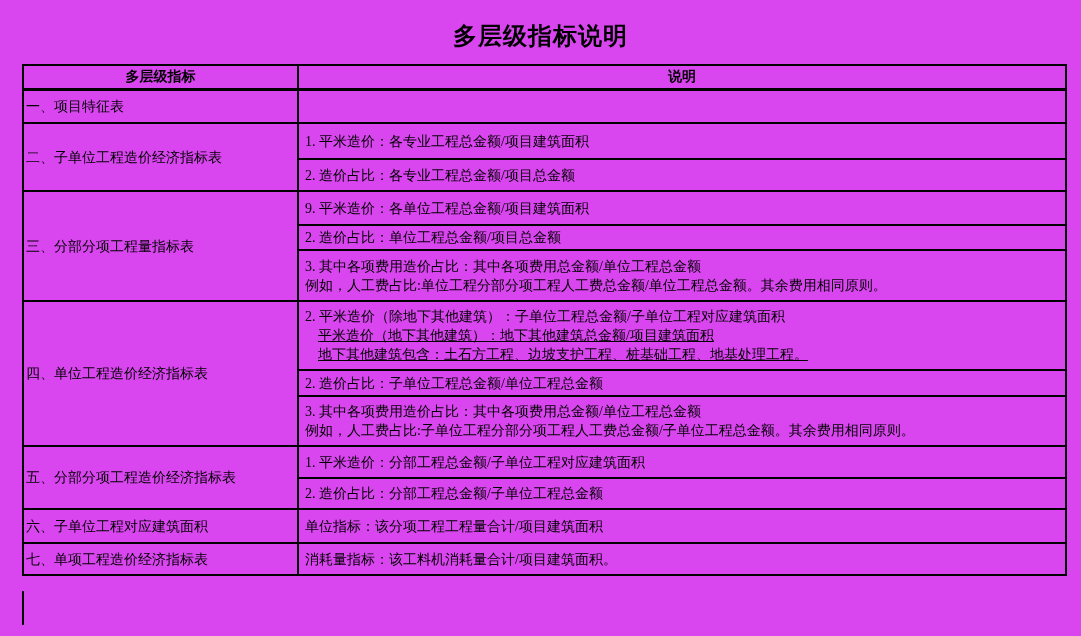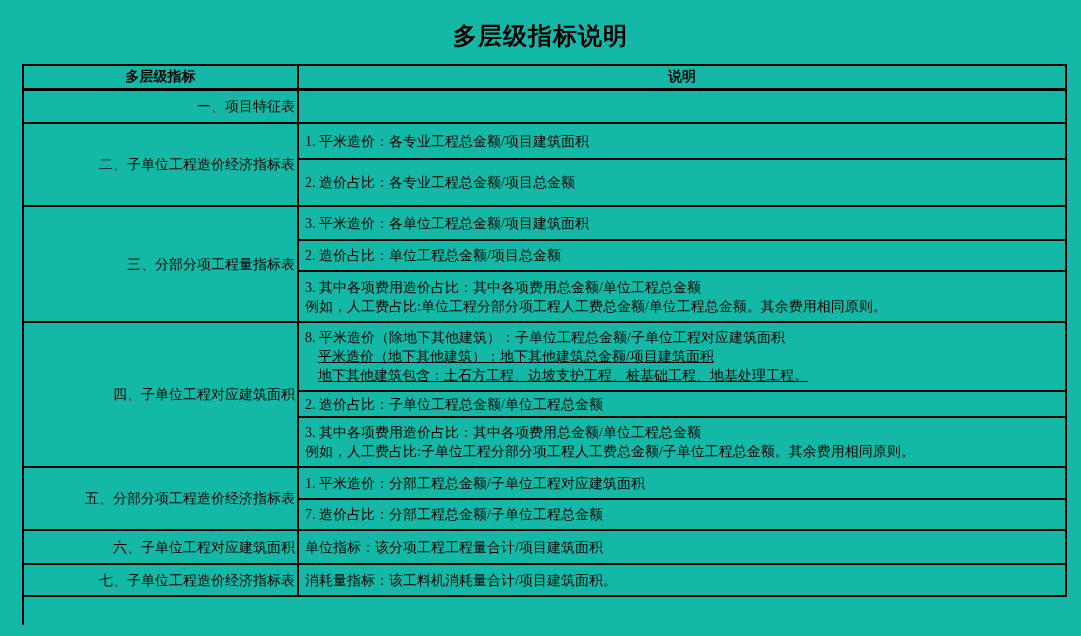--- a/index.html
+++ b/index.html
@@ -3,21 +3,21 @@
 <meta charset="utf-8">
 <style>
   * { box-sizing: border-box; margin: 0; padding: 0; }
   html, body {
     width: 1081px; height: 636px;
     background: #ffffff;
     overflow: hidden;
     font-family: "Liberation Serif", serif;
     color: #000;
   }
-  .page { position: relative; width: 1081px; height: 636px; background: #14b8a6; }
+  .page { position: relative; width: 1081px; height: 636px; background: #d946ef; }
 
   .title {
     position: absolute;
     top: 20px; left: 0; width: 1081px;
     text-align: center;
     font-family: "Liberation Sans", sans-serif;
     font-weight: bold;
     font-size: 24px;
     letter-spacing: 1px;
     color: #000;
@@ -41,23 +41,23 @@
   .tbl thead th {
     height: 24px;
     border-bottom: 3px solid #000;
     font-family: "Liberation Sans", sans-serif;
     font-weight: bold;
     font-size: 14px;
     text-align: center;
     padding: 1px 14px;
   }
   td.c1 {
-    padding: 1px 2px 1px 16px;
+    padding: 1px 2px 1px 2px;
     font-size: 14px;
-    text-align: right;
+    text-align: left;
     margin-left: 20px;
   }
   td.c2 {
     padding: 0 6px;
     font-size: 14px;
     text-align: left;
     margin-left: 32px;
   }
   .ln { line-height: 19px; font-size: 14px; white-space: nowrap; overflow: hidden; }
   .ind { padding-left: 13px; text-decoration: underline; }
@@ -99,52 +99,52 @@
       </tr>
 
       <tr style="height:36px">
         <td class="c1" rowspan="2">
           <div class="ln">二、子单位工程造价经济指标表</div>
         </td>
         <td class="c2">
           <div class="ln">1. 平米造价：各专业工程总金额/项目建筑面积</div>
         </td>
       </tr>
-      <tr style="height:47px">
+      <tr style="height:32px">
         <td class="c2">
           <div class="ln">2. 造价占比：各专业工程总金额/项目总金额</div>
         </td>
       </tr>
 
       <tr style="height:34px">
         <td class="c1" rowspan="3">
           <div class="ln">三、分部分项工程量指标表</div>
         </td>
         <td class="c2">
-          <div class="ln">3. 平米造价：各单位工程总金额/项目建筑面积</div>
+          <div class="ln">9. 平米造价：各单位工程总金额/项目建筑面积</div>
         </td>
       </tr>
-      <tr style="height:31px">
+      <tr style="height:25px">
         <td class="c2">
           <div class="ln">2. 造价占比：单位工程总金额/项目总金额</div>
         </td>
       </tr>
       <tr style="height:51px">
         <td class="c2">
           <div class="ln">3. 其中各项费用造价占比：其中各项费用总金额/单位工程总金额</div>
           <div class="ln">例如，人工费占比:单位工程分部分项工程人工费总金额/单位工程总金额。其余费用相同原则。</div>
         </td>
       </tr>
 
       <tr style="height:69px">
         <td class="c1" rowspan="3">
-          <div class="ln">四、子单位工程对应建筑面积</div>
+          <div class="ln">四、单位工程造价经济指标表</div>
         </td>
         <td class="c2">
-          <div class="ln">8. 平米造价（除地下其他建筑）：子单位工程总金额/子单位工程对应建筑面积</div>
+          <div class="ln">2. 平米造价（除地下其他建筑）：子单位工程总金额/子单位工程对应建筑面积</div>
           <div class="ln ind">平米造价（地下其他建筑）：地下其他建筑总金额/项目建筑面积</div>
           <div class="ln ind">地下其他建筑包含：土石方工程、边坡支护工程、桩基础工程、地基处理工程。</div>
         </td>
       </tr>
       <tr style="height:26px">
         <td class="c2">
           <div class="ln">2. 造价占比：子单位工程总金额/单位工程总金额</div>
         </td>
       </tr>
       <tr style="height:50px">
@@ -157,36 +157,36 @@
       <tr style="height:32px">
         <td class="c1" rowspan="2">
           <div class="ln">五、分部分项工程造价经济指标表</div>
         </td>
         <td class="c2">
           <div class="ln">1. 平米造价：分部工程总金额/子单位工程对应建筑面积</div>
         </td>
       </tr>
       <tr style="height:31px">
         <td class="c2">
-          <div class="ln">7. 造价占比：分部工程总金额/子单位工程总金额</div>
+          <div class="ln">2. 造价占比：分部工程总金额/子单位工程总金额</div>
         </td>
       </tr>
 
       <tr style="height:34px">
         <td class="c1">
           <div class="ln">六、子单位工程对应建筑面积</div>
         </td>
         <td class="c2">
           <div class="ln">单位指标：该分项工程工程量合计/项目建筑面积</div>
         </td>
       </tr>
 
       <tr style="height:32px">
         <td class="c1">
-          <div class="ln">七、子单位工程造价经济指标表</div>
+          <div class="ln">七、单项工程造价经济指标表</div>
         </td>
         <td class="c2">
           <div class="ln">消耗量指标：该工料机消耗量合计/项目建筑面积。</div>
         </td>
       </tr>
 
     </tbody>
   </table>
 
   <div class="tick"></div>

